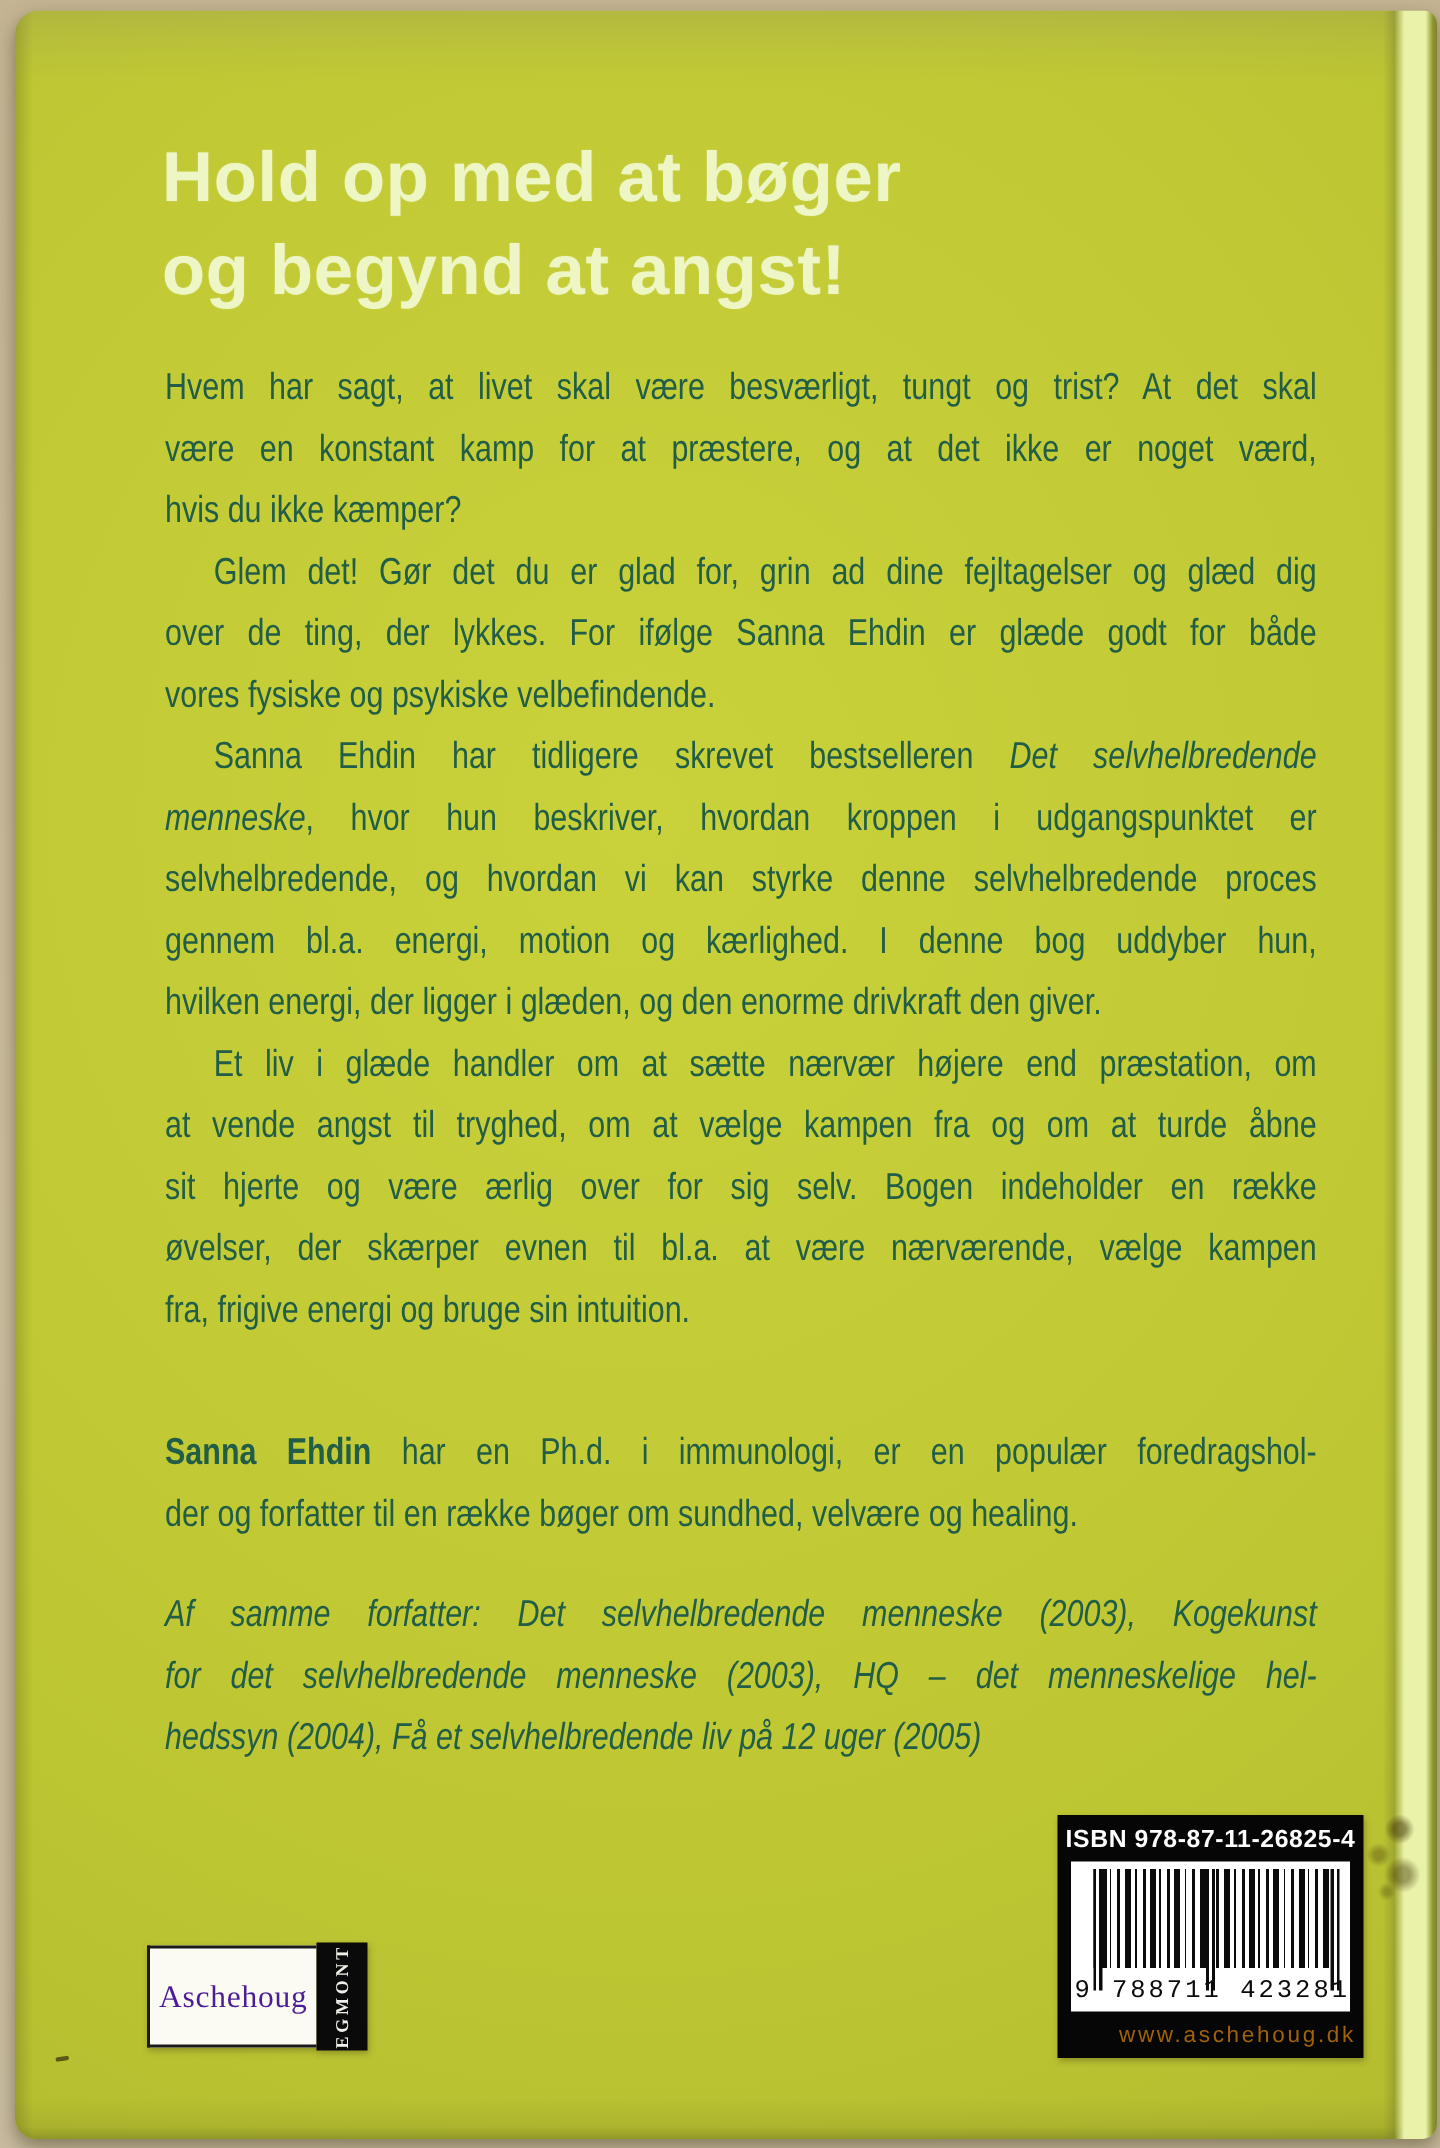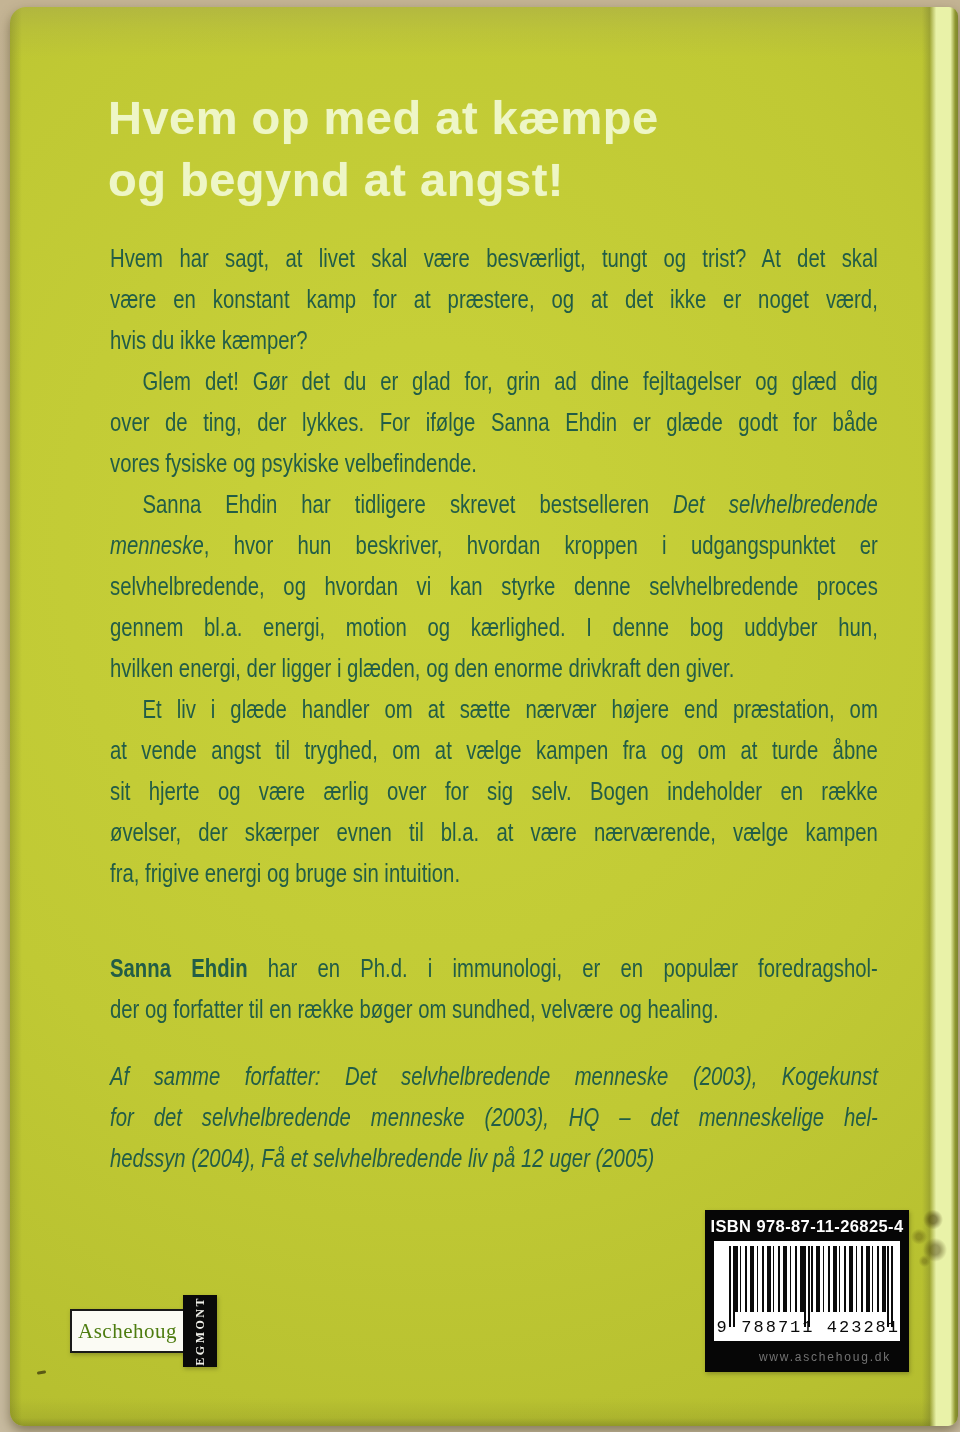--- a/index.html
+++ b/index.html
@@ -40,24 +40,24 @@
   .also{top:1049px;font-style:italic;}
   .tline{text-align:left;}
   .tline.just{text-align:justify;text-align-last:justify;}
   .tline.ind{text-indent:40px;}
   .it{font-style:italic;}
   .bd{font-weight:bold;}
   
   .logo{position:absolute;left:60px;top:1288px;height:72px;display:flex;align-items:center;
         filter:drop-shadow(1px 2px 2px rgba(60,60,20,.35));}
   .nameplate{
-    box-sizing:border-box;width:113px;height:44px;background:#fbfbf4;
+    box-sizing:border-box;width:113px;height:68px;background:#fbfbf4;
     border:2px solid #1a1a1a;border-right:none;
     display:flex;align-items:center;justify-content:center;
-    font-family:"Liberation Serif",serif;font-size:21px;color:#4d7c0f;letter-spacing:.5px;
+    font-family:"Liberation Serif",serif;font-size:21px;color:#4c1d95;letter-spacing:.5px;margin-left:28px;
   }
   .imprintstrip{
     width:34px;height:72px;background:#0a0a0a;
     display:flex;align-items:center;justify-content:center;
   }
   .imprintstrip span{
     writing-mode:vertical-rl;transform:rotate(180deg);
     font-family:"Liberation Serif",serif;font-size:12px;font-weight:bold;
     color:#f0f0ea;letter-spacing:2.5px;
   }
@@ -81,41 +81,41 @@
   }
   .guard{position:absolute;top:5px;height:81px;width:6px;
     background:linear-gradient(90deg,#0b0b0b 0 2px,#fff 2px 4px,#0b0b0b 4px 6px);}
   .g1{left:15px}.g2{left:50%;margin-left:-3px}.g3{right:7px}
   .digits{
     position:absolute;left:0;right:0;bottom:3px;height:21px;display:flex;
     font-family:"Liberation Mono",monospace;font-size:17px;line-height:21px;color:#0a0a0a;
   }
   .digits .d0{width:15px;text-align:center;}
   .digits .d1,.digits .d2{flex:1;text-align:right;letter-spacing:2px;}
-  .site{flex:1;display:flex;align-items:center;font-size:12px;color:#737373;letter-spacing:1.8px;margin-left:36px;}
+  .site{flex:1;display:flex;align-items:center;font-size:15px;color:#a16207;letter-spacing:1.8px;margin-left:36px;}
   
   .stain{
     position:absolute;right:6px;top:1198px;width:50px;height:66px;
     background:
       radial-gradient(circle at 62% 22%,rgba(62,52,6,.55) 0 4px,rgba(62,52,6,0) 10px),
       radial-gradient(circle at 34% 48%,rgba(62,52,6,.35) 0 3px,rgba(62,52,6,0) 8px),
       radial-gradient(circle at 66% 68%,rgba(62,52,6,.45) 0 5px,rgba(62,52,6,0) 12px),
       radial-gradient(circle at 45% 85%,rgba(62,52,6,.3) 0 2px,rgba(62,52,6,0) 6px);
   }
   .speck{position:absolute;left:27px;bottom:52px;width:9px;height:3px;border-radius:2px;
     background:rgba(50,45,10,.7);transform:rotate(-8deg);}
 </style>
 </head>
 <body>
 
 <div id="stage">
   <div class="cover">
 
     <div class="title">
-      <div>Hvem op med at kæmpe</div>
+      <div>Hold op med at bøger</div>
       <div>og begynd at angst!</div>
     </div>
 
     <div class="greentext blurb">
         <div class="tline just"><span>Hvem har sagt, at livet skal være besværligt, tungt og trist? At det skal</span></div>
         <div class="tline just"><span>være en konstant kamp for at præstere, og at det ikke er noget værd,</span></div>
         <div class="tline"><span>hvis du ikke kæmper?</span></div>
         <div class="tline just ind"><span>Glem det! Gør det du er glad for, grin ad dine fejltagelser og glæd dig</span></div>
         <div class="tline just"><span>over de ting, der lykkes. For ifølge Sanna Ehdin er glæde godt for både</span></div>
         <div class="tline"><span>vores fysiske og psykiske velbefindende.</span></div>

